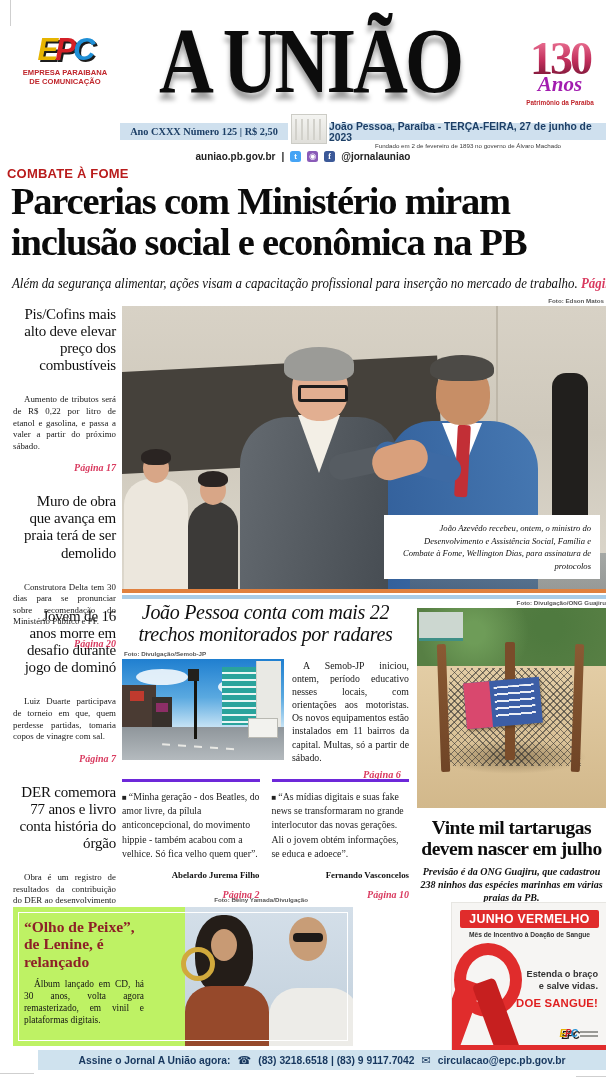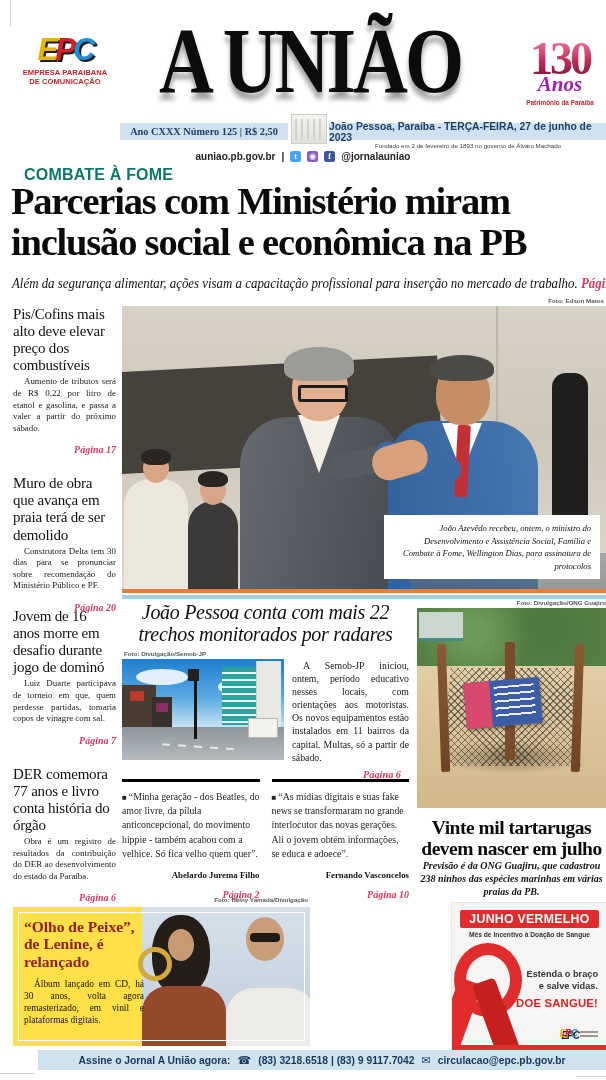--- a/index.html
+++ b/index.html
@@ -47,22 +47,22 @@
   #social-row{left:0;right:0;top:151px;display:flex;justify-content:center;gap:6px;
        align-items:center;font-family:"Liberation Sans","DejaVu Sans",sans-serif;
        font-weight:700;font-size:10px;color:#222;}
   .sicon{width:11px;height:11px;border-radius:2.5px;color:#fff;text-align:center;
        font-size:8px;line-height:11px;font-weight:700;position:relative;}
   .tw{background:#45a4f5;}
   .ig{background:#8a5bb8;font-size:8.5px;}
   .fb{background:#3b5998;font-family:"Liberation Serif",serif;}
 
   
-  #kicker{left:24px;top:166px;font-family:"Liberation Sans","DejaVu Sans",sans-serif;
-       font-weight:700;font-size:16px;letter-spacing:.2px;color:#0f766e;}
+  #kicker{left:7px;top:166px;font-family:"Liberation Sans","DejaVu Sans",sans-serif;
+       font-weight:700;font-size:13px;letter-spacing:.2px;color:#b91c1c;}
   #main-headline{left:11px;top:181px;width:594px;font-weight:700;font-size:38.5px;
        line-height:1.06;letter-spacing:-1.2px;color:#0b0b0b;}
   #deck{left:12px;top:276px;white-space:nowrap;transform:scaleX(.92);transform-origin:left;
        font-style:italic;font-size:14px;color:#101010;}
   #deck .pages{color:#d93a5f;font-weight:700;}
   #main-credit{right:2px;top:297px;font-family:"Liberation Sans","DejaVu Sans",sans-serif;
        font-weight:700;font-size:6.2px;color:#555;}
 
   
   #main-photo{left:122px;top:306px;width:484px;height:283px;overflow:hidden;
@@ -107,22 +107,22 @@
   .mp-table{left:288px;bottom:0;width:200px;height:36px;background:linear-gradient(#7a8488,#5d666b);opacity:.55;}
   .mp-caption{right:6px;bottom:10px;width:198px;background:#fff;padding:7px 9px;
        font-style:italic;font-size:8.6px;line-height:1.45;text-align:right;color:#101010;position:absolute;}
 
   #divider-blue{left:122px;top:595px;width:484px;height:4px;background:#a9cde8;}
 
   
   #left-top{left:13px;top:306px;width:103px;}
   #left-mid{left:13px;top:608px;width:103px;}
   .story + .story{margin-top:20px;}
-  .story-head{font-size:15px;line-height:1.14;letter-spacing:-.2px;color:#101010;}
-  .story-body{font-size:8.9px;line-height:1.3;text-align:justify;text-indent:11px;margin-top:2px;color:#181818;}
+  .story-head{font-size:15px;line-height:1.14;letter-spacing:-.2px;color:#101010;text-align:right;}
+  .story-body{font-size:8.9px;line-height:1.3;text-align:justify;text-indent:11px;margin-top:20px;color:#181818;}
   .story-page{font-style:italic;font-weight:700;font-size:10px;color:#d93a5f;text-align:right;margin-top:10px;}
 
   
   #radar{left:122px;top:601px;width:287px;}
   .radar-head{font-style:italic;font-size:20px;line-height:1.12;text-align:center;letter-spacing:-.3px;color:#0e0e0e;}
   .radar-credit{font-family:"Liberation Sans","DejaVu Sans",sans-serif;font-weight:700;
        font-size:6.2px;color:#555;margin:4px 0 2px 2px;}
   .radar-row{display:flex;gap:8px;}
   #radar-photo{width:162px;height:101px;position:relative;overflow:hidden;flex:none;
        background:linear-gradient(180deg,#1f7fd0 0%,#5aa9e0 38%,#cfe8f7 70%,#e8f2f8 100%);}
@@ -141,21 +141,21 @@
        background:repeating-linear-gradient(90deg,#e8e8e4 0 8px,transparent 8px 16px);transform:rotate(4deg);}
   .rp-pole{left:72px;top:12px;width:3px;height:68px;background:#16150f;}
   .rp-radar{left:66px;top:10px;width:11px;height:12px;background:#22211c;}
   .rp-truck{right:6px;bottom:22px;width:28px;height:18px;background:#f2f2ee;border:1px solid #b9b9b2;}
   .radar-text{font-size:9.8px;line-height:1.34;text-align:justify;text-indent:11px;color:#161616;}
   .radar-page{font-style:italic;font-weight:700;font-size:10.3px;color:#d93a5f;text-align:right;
        margin-top:5px;padding-right:8px;}
 
   
   #quotes{left:122px;top:779px;width:287px;display:flex;gap:12px;}
-  .quote{flex:1;border-top:3px solid #000000;padding-top:8px;}
+  .quote{flex:1;border-top:3px solid #6d28d9;padding-top:8px;}
   .quote-text{font-size:9.8px;line-height:1.45;color:#222;}
   .q-bullet{font-size:8px;margin-right:2px;}
   .quote-author{font-weight:700;font-size:8.8px;text-align:right;margin-top:9px;color:#101010;}
   .quote-page{font-style:italic;font-weight:700;font-size:10px;color:#d93a5f;text-align:right;margin-top:9px;}
 
   
   #turtles{left:417px;top:599px;width:189px;}
   .t-credit{font-family:"Liberation Sans","DejaVu Sans",sans-serif;font-weight:700;
        font-size:6.2px;color:#555;text-align:right;margin-bottom:2px;}
   #turtle-photo{width:189px;height:200px;position:relative;overflow:hidden;background:#5d8a4a;}
@@ -177,29 +177,29 @@
   .tp-stake-r{right:24px;top:36px;width:9px;height:128px;border-radius:2px;
        background:linear-gradient(#8a5a33,#6f4426);transform:rotate(2deg);}
   .tp-stake-c{left:88px;top:34px;width:10px;height:118px;background:#7a4c2a;border-radius:2px;}
   .tp-sign{left:48px;top:72px;width:76px;height:46px;background:#3c5ea6;transform:rotate(-5deg);
        box-shadow:1px 2px 3px rgba(60,40,10,.4);}
   .tp-sign-pink{left:0;top:0;width:26px;height:100%;background:#d9486e;position:absolute;}
   .tp-sign-lines{left:30px;top:6px;width:40px;height:34px;position:absolute;
        background:repeating-linear-gradient(180deg,rgba(255,255,255,.9) 0 2px,transparent 2px 7px);}
   .t-head{font-weight:700;font-size:19.5px;line-height:1.08;text-align:center;
        letter-spacing:-.5px;margin-top:9px;color:#0c0c0c;}
-  .t-deck{font-style:italic;font-weight:700;font-size:10px;line-height:1.32;text-align:center;}
+  .t-deck{font-style:italic;font-weight:700;font-size:10px;line-height:1.32;text-align:center;margin-top:6px;}
   .t-page{font-style:italic;font-weight:700;font-size:10.3px;color:#d93a5f;text-align:right;
        margin-top:7px;padding-right:4px;}
 
   
   #lenine-credit{left:150px;top:896px;width:158px;text-align:right;
        font-family:"Liberation Sans","DejaVu Sans",sans-serif;font-weight:700;font-size:6.2px;color:#555;}
   .inner-frame{position:absolute;inset:5px;border:1.5px solid #fff;pointer-events:none;z-index:6;}
-  #lenine-box{left:13px;top:907px;width:297px;height:139px;background:#fde047;overflow:hidden;}
+  #lenine-box{left:13px;top:907px;width:340px;height:139px;background:#bef264;overflow:hidden;}
   #lenine-photo{position:absolute;right:0;top:0;width:168px;height:100%;
        background:linear-gradient(180deg,#d4dfe9,#c1cfdb);}
   #lenine-photo *{position:absolute;}
   .len-l-hair{left:10px;top:8px;width:58px;height:80px;background:#241d18;border-radius:46%;}
   .len-l-face{left:26px;top:22px;width:26px;height:32px;background:#c89a74;border-radius:50%;}
   .len-l-shirt{left:0;bottom:0;width:84px;height:60px;background:#96492b;border-radius:26px 26px 0 0;}
   .len-tamb{left:-4px;top:40px;width:24px;height:24px;border:5px solid #d1a93c;border-radius:50%;}
   .len-r-head{right:26px;top:10px;width:38px;height:44px;background:#c89d77;border-radius:50%;}
   .len-r-glasses{right:30px;top:26px;width:30px;height:9px;background:#1e1a18;border-radius:4px;}
   .len-r-shirt{right:-6px;bottom:0;width:90px;height:58px;background:#edece8;border-radius:28px 28px 0 0;}

